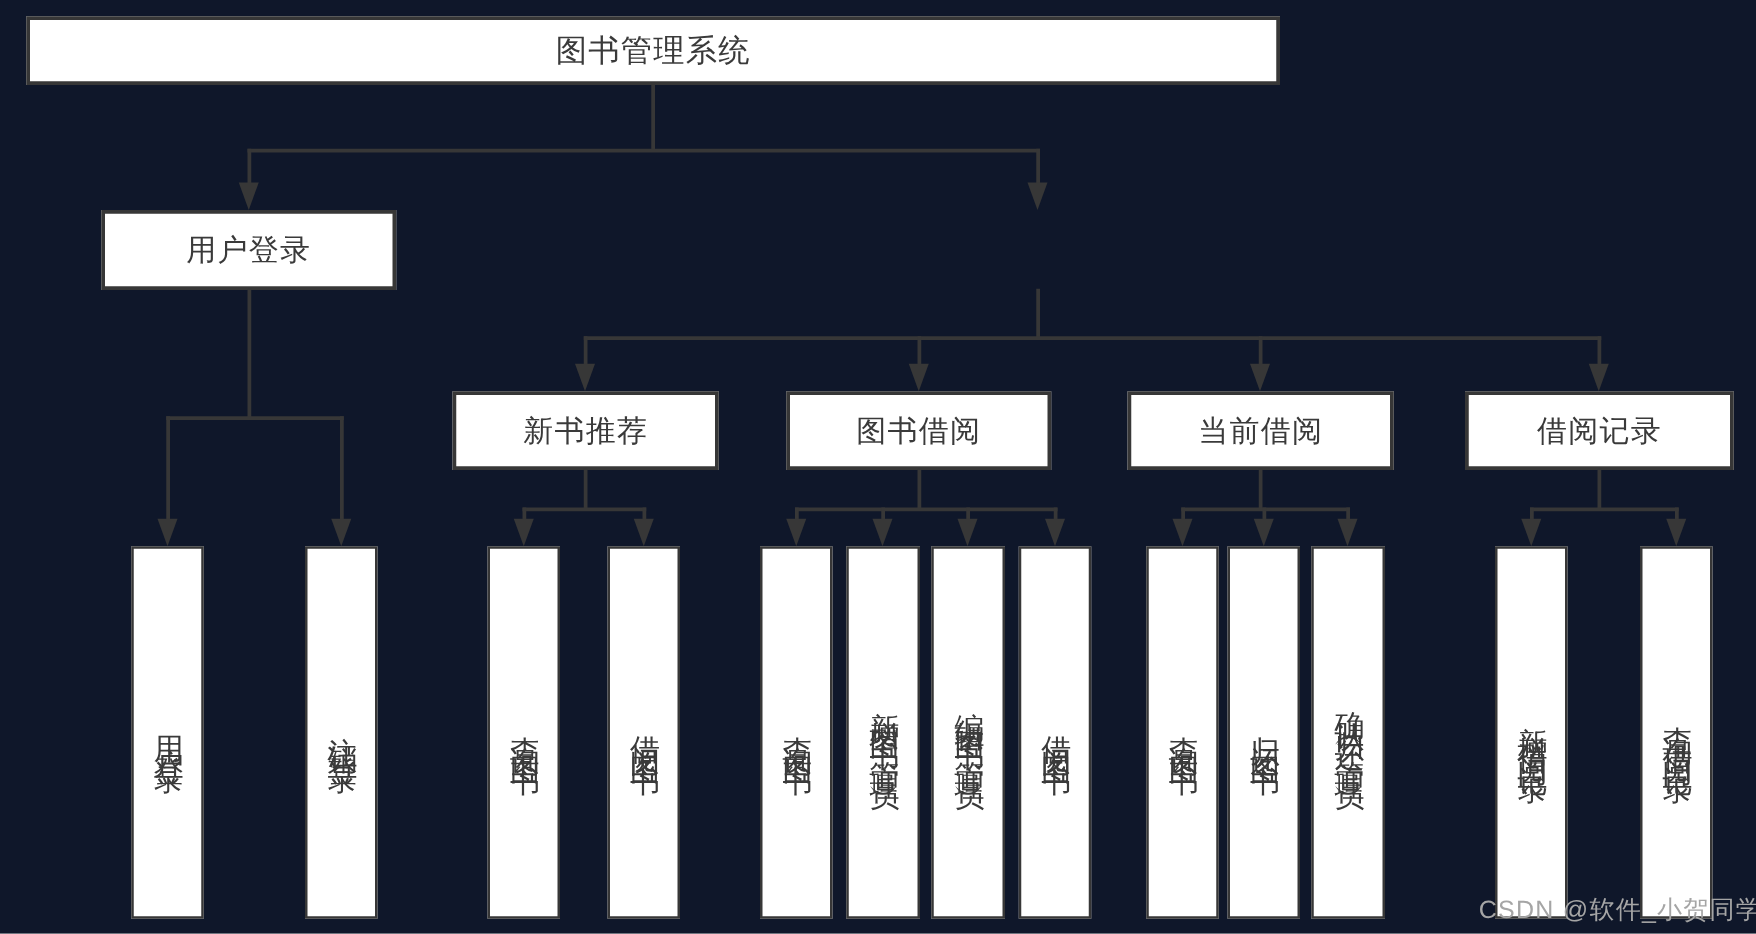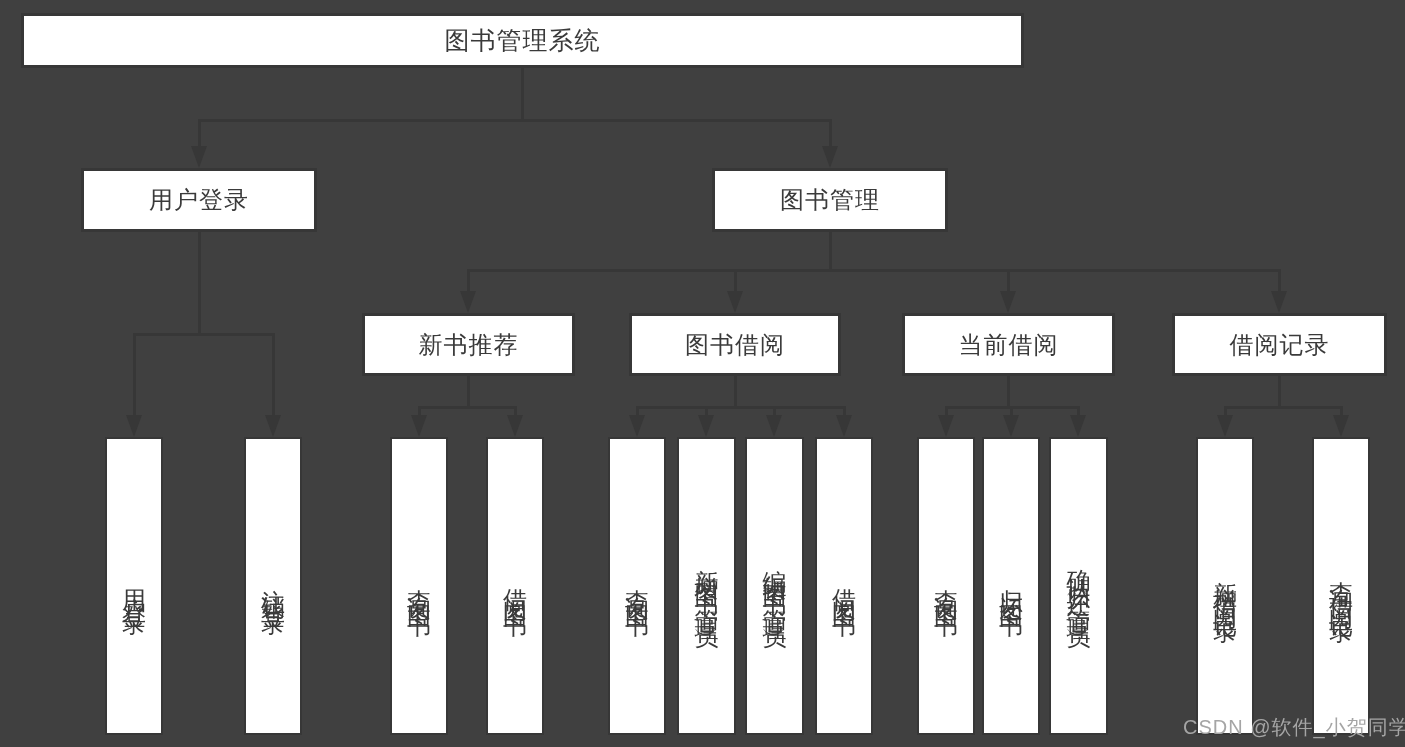--- a/index.html
+++ b/index.html
@@ -1,20 +1,20 @@
 <!DOCTYPE html>
 <html><head>
 <meta charset="utf-8">
 <style>
   html, body { margin: 0; padding: 0; background: #ffffff; }
   #canvas {
     position: relative;
     width: 1405px;
     height: 747px;
-    background: #404040;
+    background: #0f172a;
     font-family: "Liberation Sans", "DejaVu Sans", sans-serif;
     color: #3a3a3a;
     overflow: hidden;
   }
   .node {
     position: absolute;
     box-sizing: border-box;
     background: #ffffff;
     border: 3px solid #373737;
     display: flex;
@@ -66,21 +66,20 @@
   }
 </style>
 </head>
 <body>
 
 <div id="canvas">
 
   <div class="node root" style="left:21px; top:13px; width:1003px; height:55px;">图书管理系统</div>
 
   <div class="node" style="left:81px; top:168px; width:236px; height:64px;">用户登录</div>
-  <div class="node" style="left:712px; top:168px; width:236px; height:64px;">图书管理</div>
 
   <div class="node" style="left:362px; top:313px; width:213px; height:63px;text-align:right;">新书推荐</div>
   <div class="node" style="left:902px; top:313px; width:213px; height:63px;">当前借阅</div>
   <div class="node" style="left:629px; top:313px; width:212px; height:63px;">图书借阅</div>
   <div class="node" style="left:1172px; top:313px; width:215px; height:63px;">借阅记录</div>
 
   <div class="vnode" style="left:105px;">
     <span class="vtext">用户登录</span>
   </div>
   <div class="vnode" style="left:244px;">

